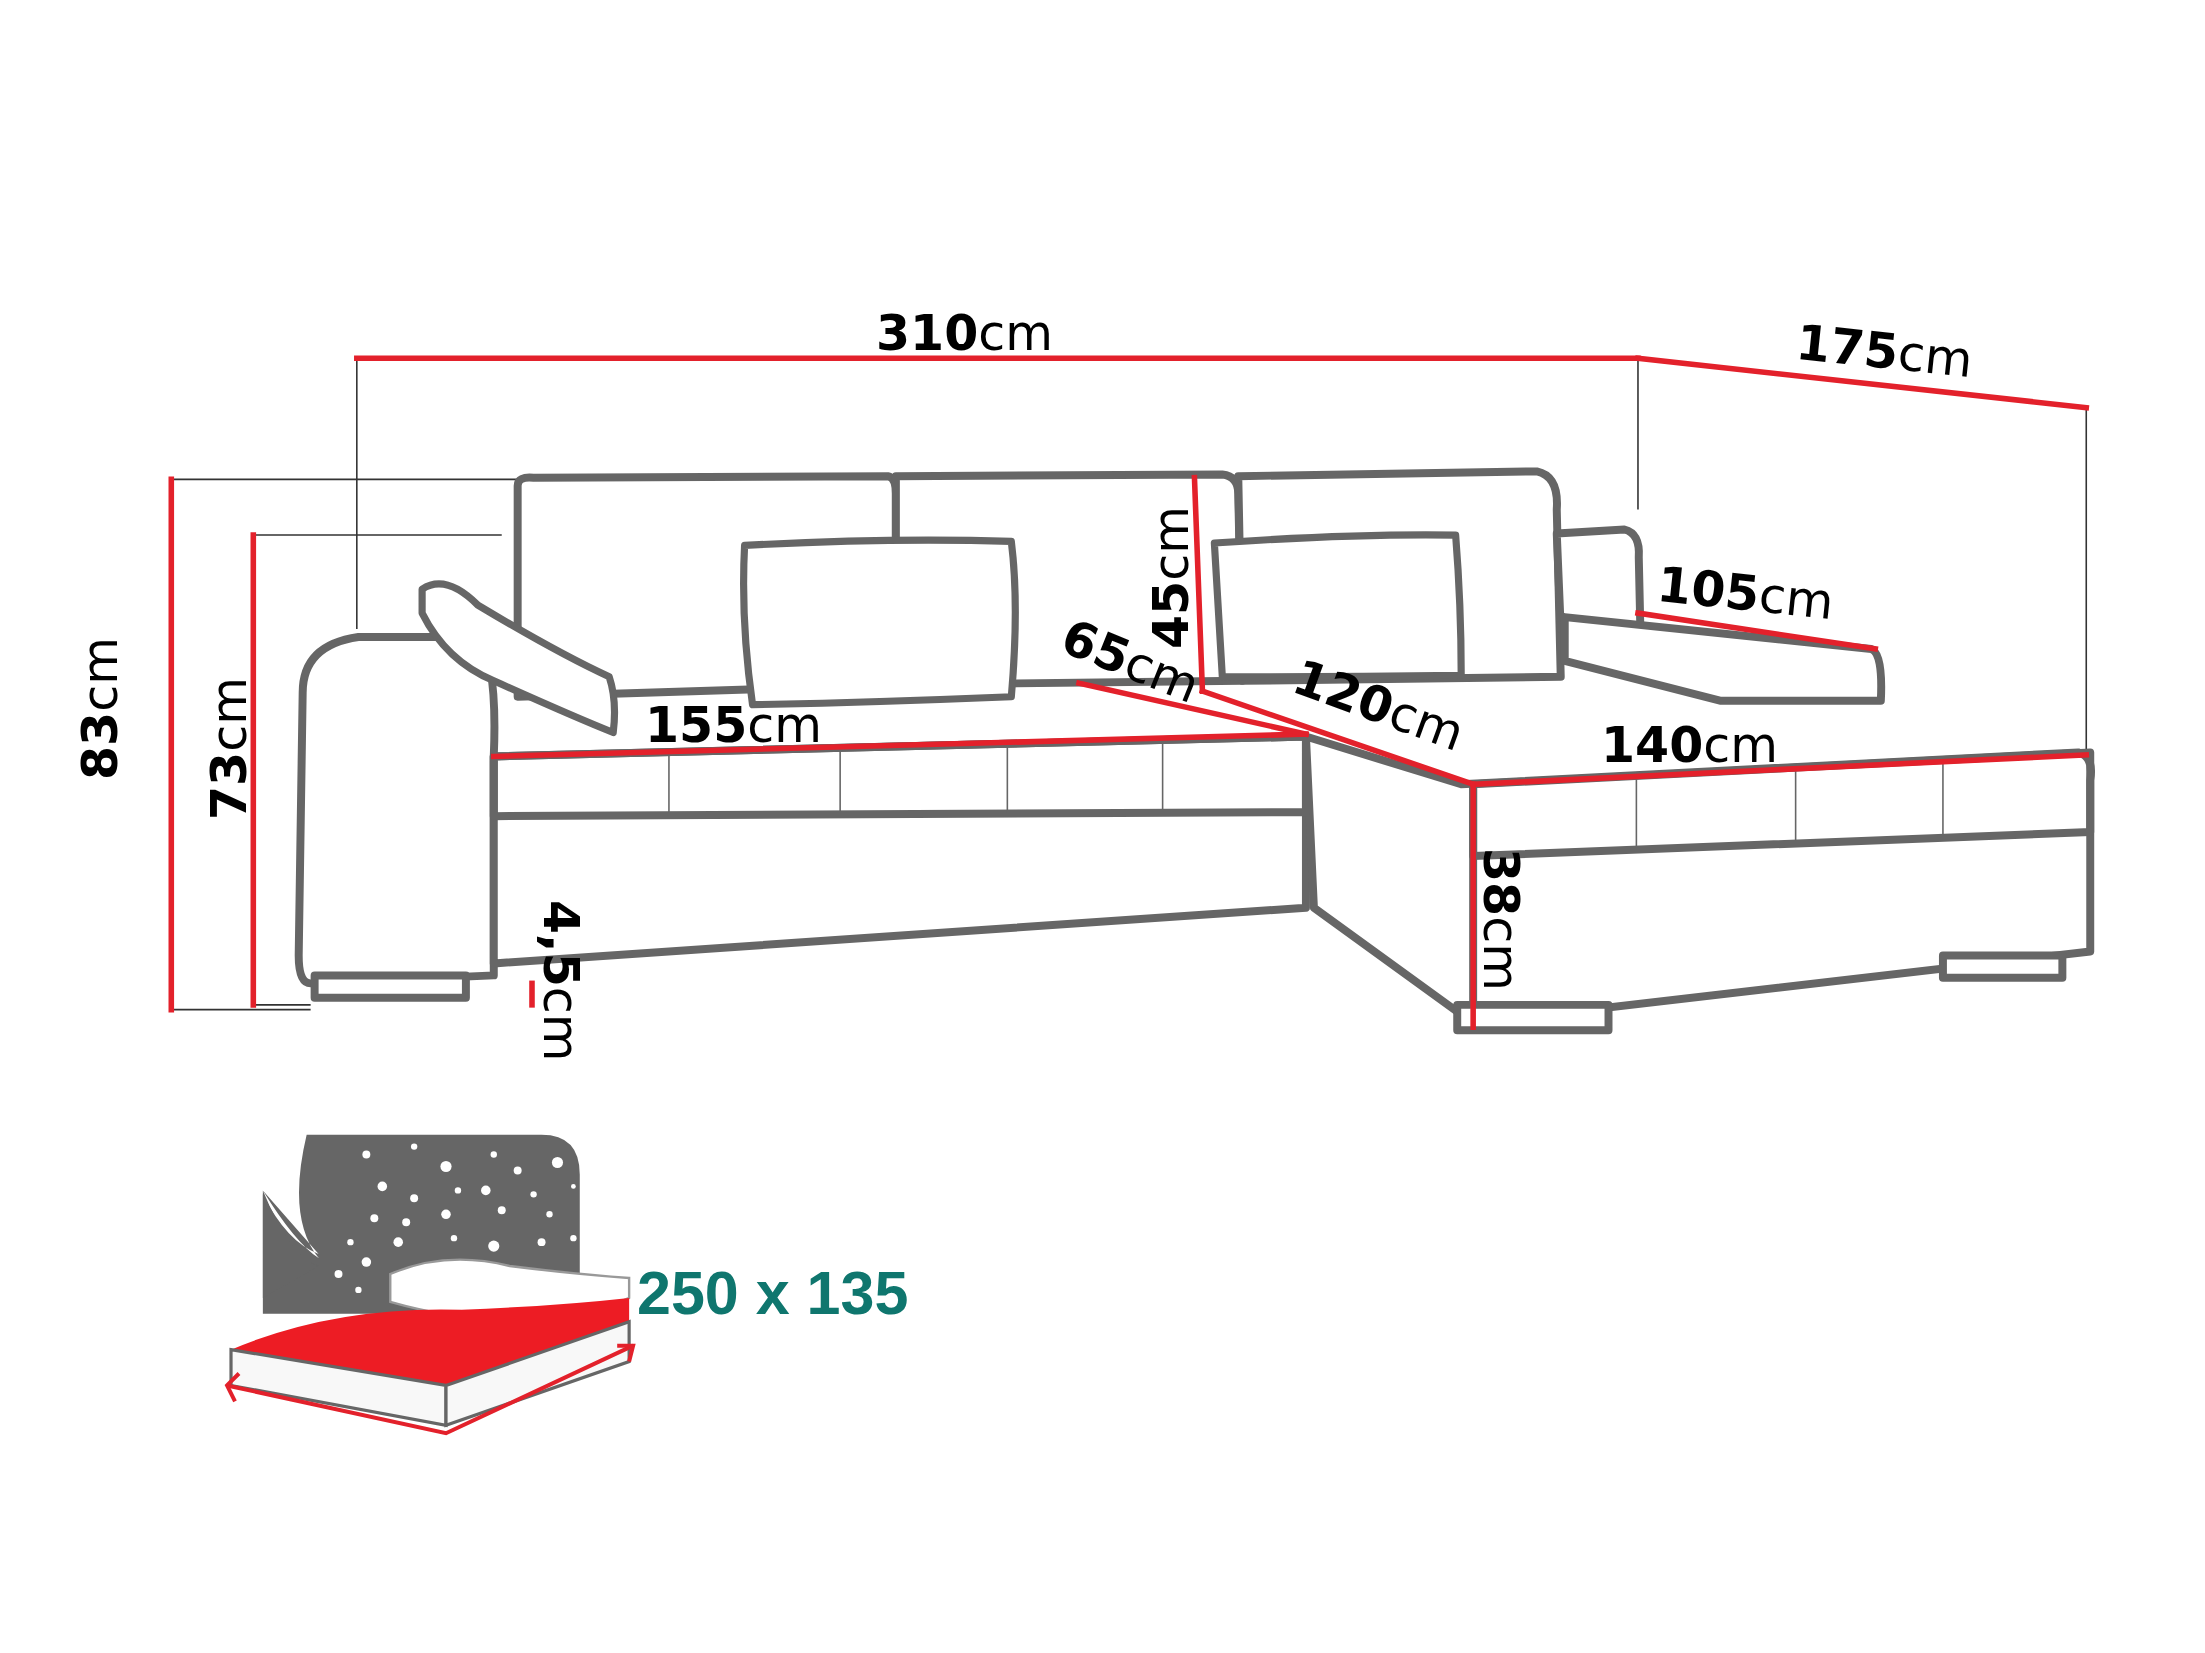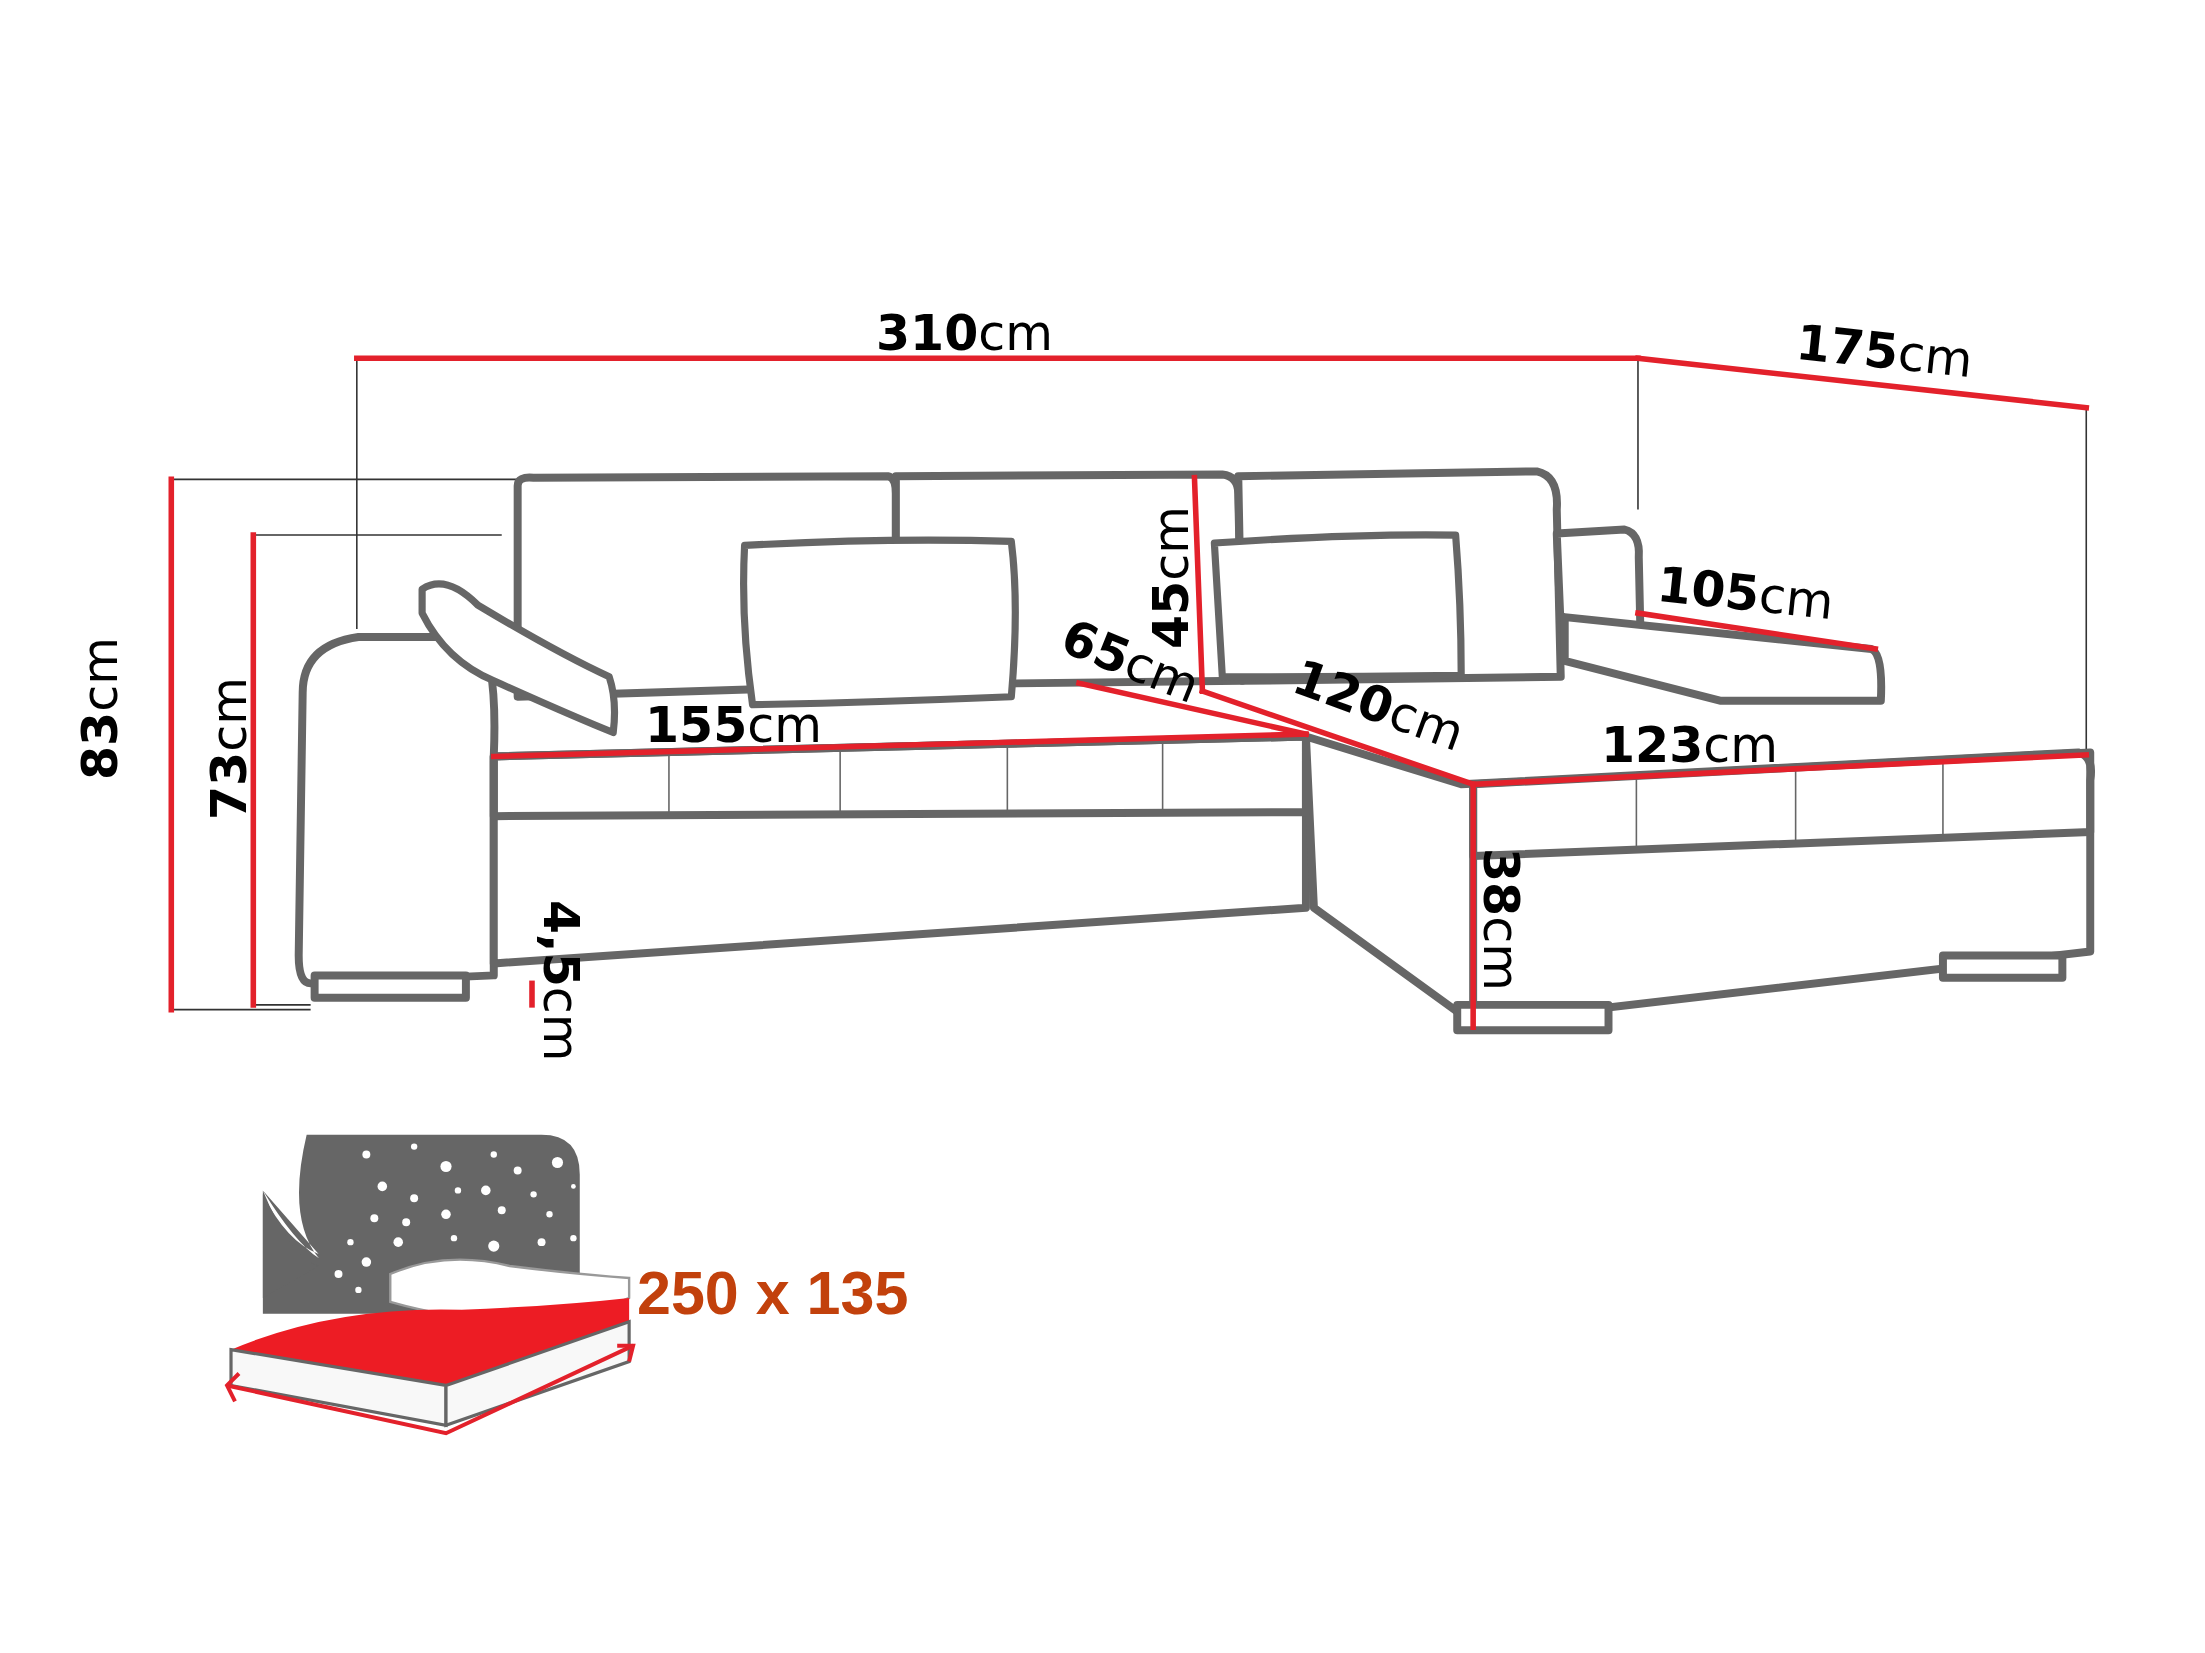--- a/index.html
+++ b/index.html
@@ -1,21 +1,21 @@
 <!DOCTYPE html>
 <html style="font-size:12.7px"><head>
 <meta charset="utf-8">
 <style>
   html, body { margin: 0; padding: 0; background: #ffffff; }
   body { width: 2205px; height: 1653px; position: relative; overflow: hidden; font-family: "Liberation Sans", sans-serif; }
   svg { position: absolute; left: 0; top: 0; }
   .dim-label { position: absolute; white-space: nowrap; color: #000; font-family: "DejaVu Sans", sans-serif; font-size: 49px; line-height: 1; }
   .dim-label .num { font-weight: bold; }
   .dim-label .unit { font-weight: normal; }
-  .bed-label { position: absolute; left: 637px; top: 1258px; font-family: "Liberation Sans", sans-serif; font-weight: bold; font-size: 61px; color: #c2410c; white-space: nowrap; }
+  .bed-label { position: absolute; left: 637px; top: 1258px; font-family: "Liberation Sans", sans-serif; font-weight: bold; font-size: 61px; color: #0f766e; white-space: nowrap; }
 </style>
 </head>
 <body>
 
 <svg width="2205" height="1653" viewBox="0 0 2769 2076">
 
   <g stroke="#333" stroke-width="2" fill="none">
     <line x1="448" y1="450" x2="448" y2="790"></line>
     <line x1="2057" y1="450" x2="2057" y2="640"></line>
     <line x1="2620" y1="512" x2="2620" y2="945"></line>
@@ -143,21 +143,21 @@
 <div class="dim-label" style="left:1059px; top:637px; transform:rotate(22deg);">
   <span class="num">65</span><span class="unit">cm</span>
 </div>
 <div class="dim-label" style="left:1147px; top:649px; transform:rotate(-90deg); transform-origin:left top;">
   <span class="num">45</span><span class="unit">cm</span>
 </div>
 <div class="dim-label" style="left:1290px; top:681px; transform:rotate(20deg);">
   <span class="num">120</span><span class="unit">cm</span>
 </div>
 <div class="dim-label" style="left:1601px; top:721px;">
-  <span class="num">123</span><span class="unit">cm</span>
+  <span class="num">140</span><span class="unit">cm</span>
 </div>
 <div class="dim-label" style="left:1525px; top:848px; transform:rotate(90deg); transform-origin:left top;">
   <span class="num">38</span><span class="unit">cm</span>
 </div>
 <div class="dim-label" style="left:585px; top:900px; transform:rotate(90deg); transform-origin:left top;">
   <span class="num">4,5</span><span class="unit">cm</span>
 </div>
 
 <div class="bed-label">250 x 135</div>
 

